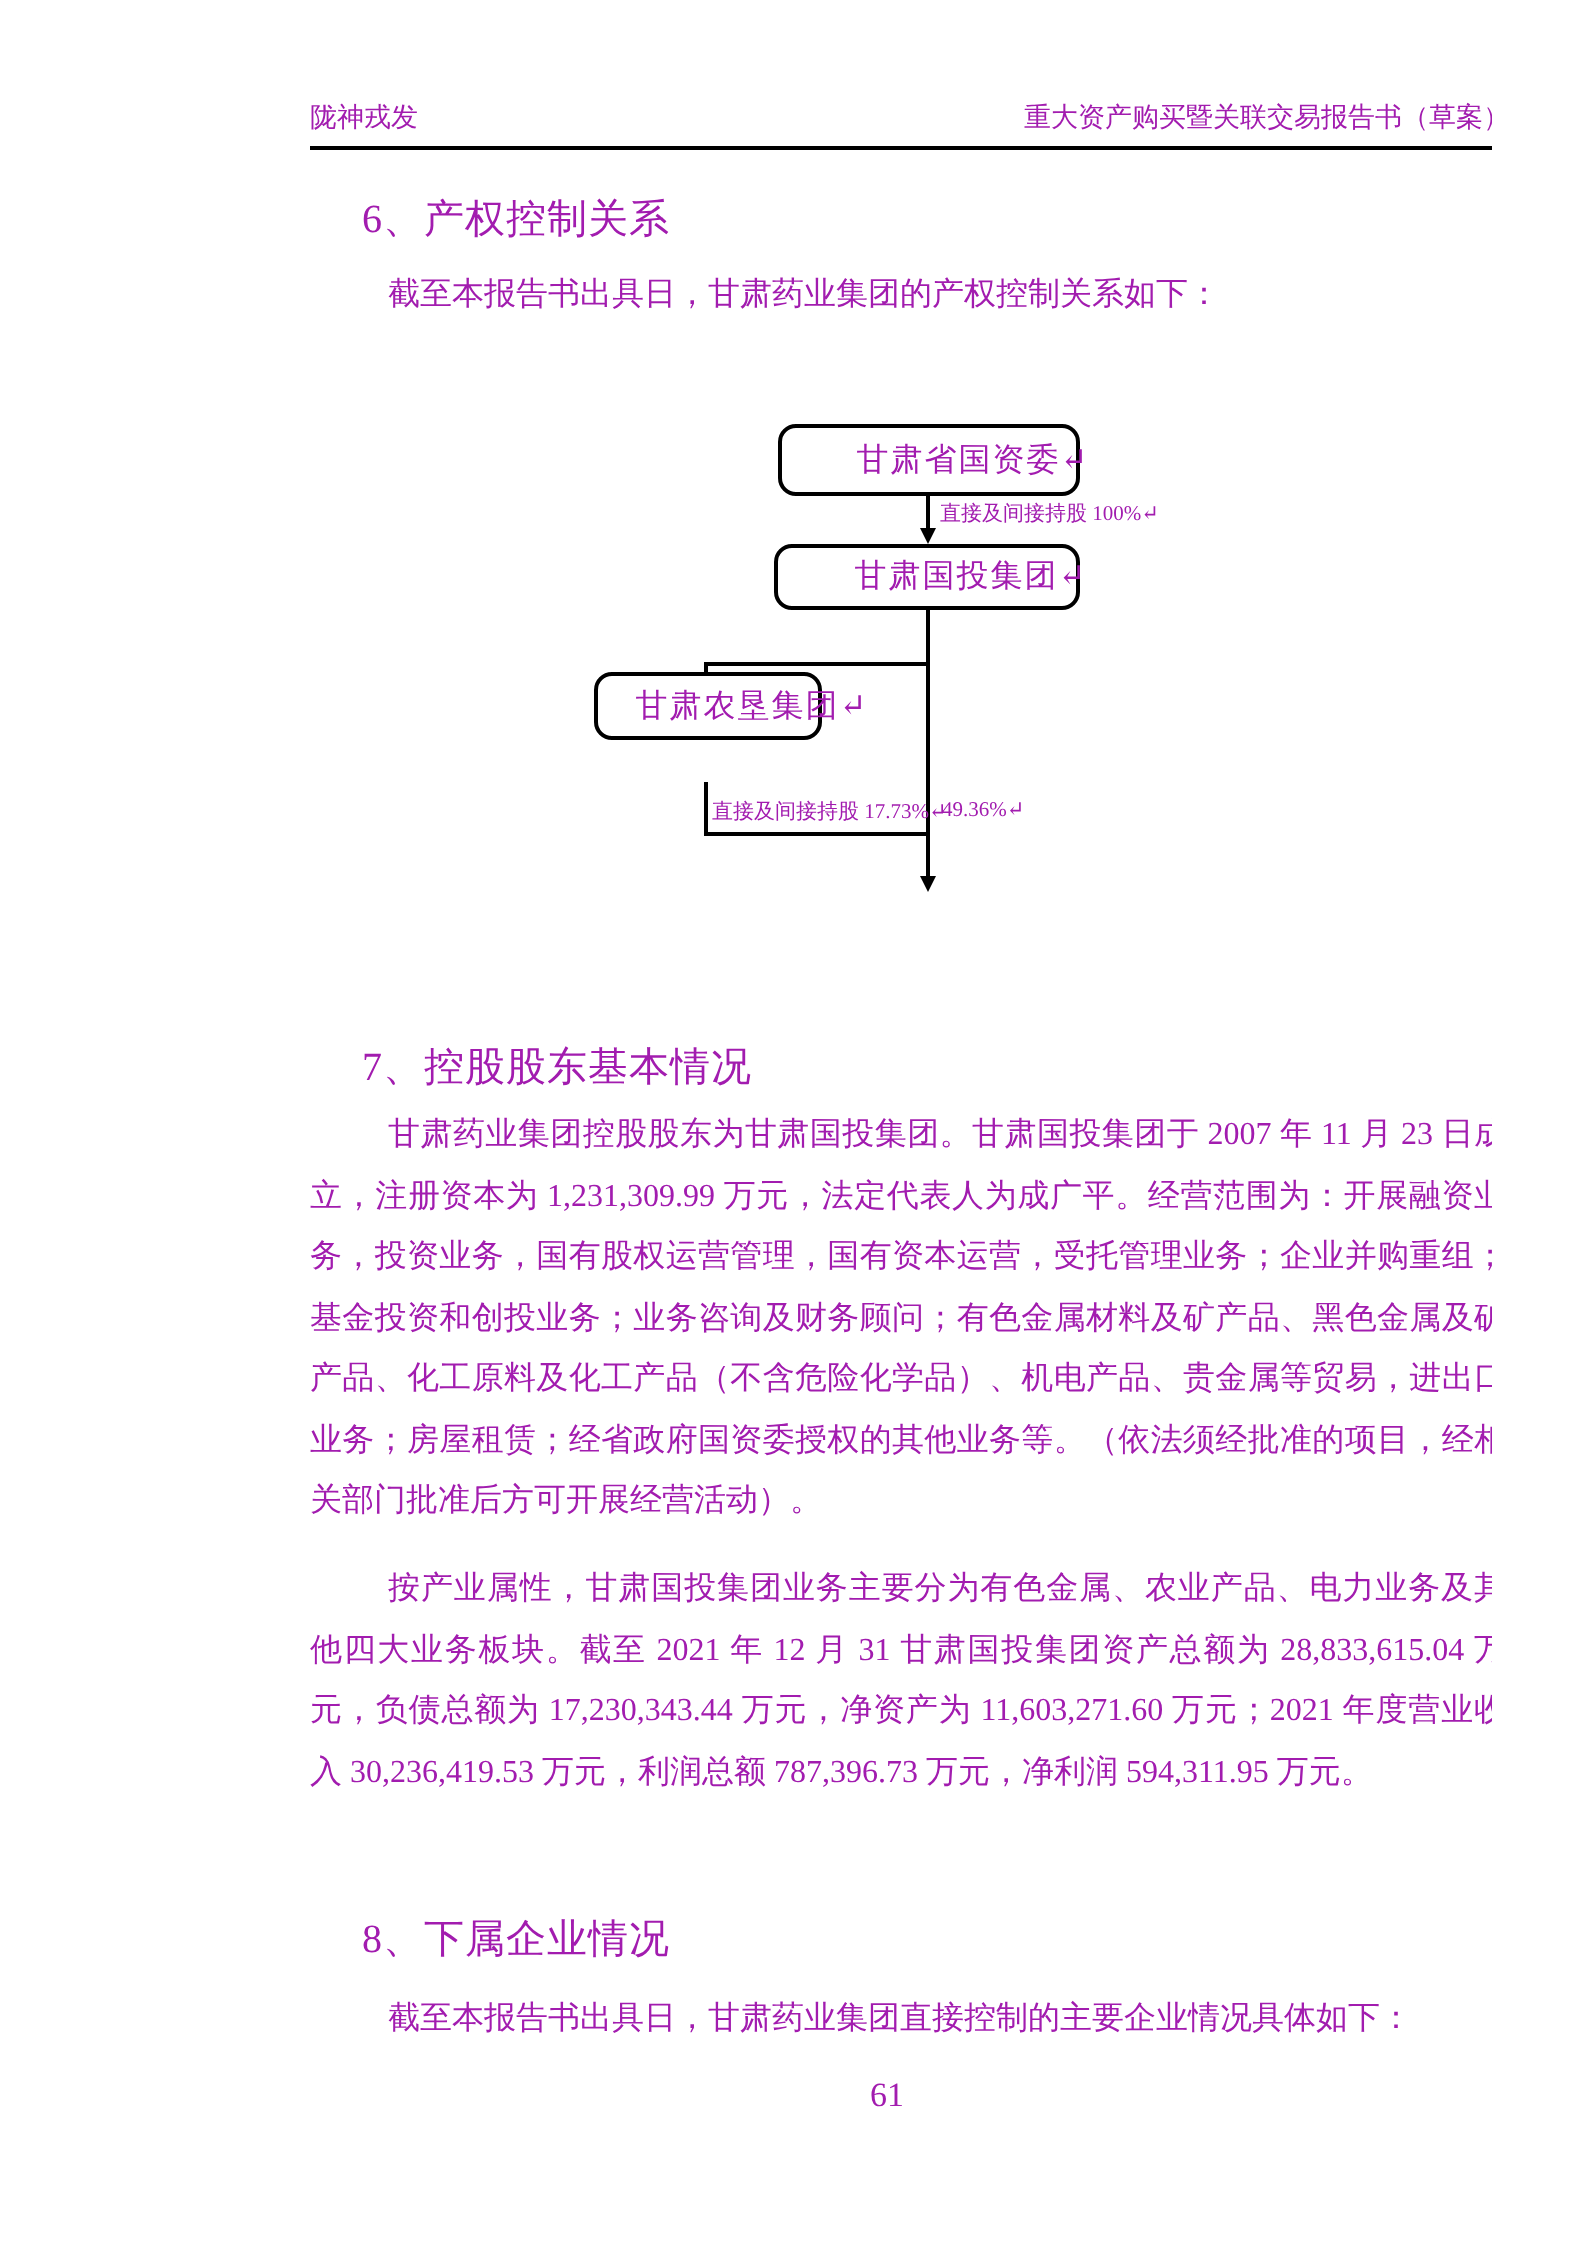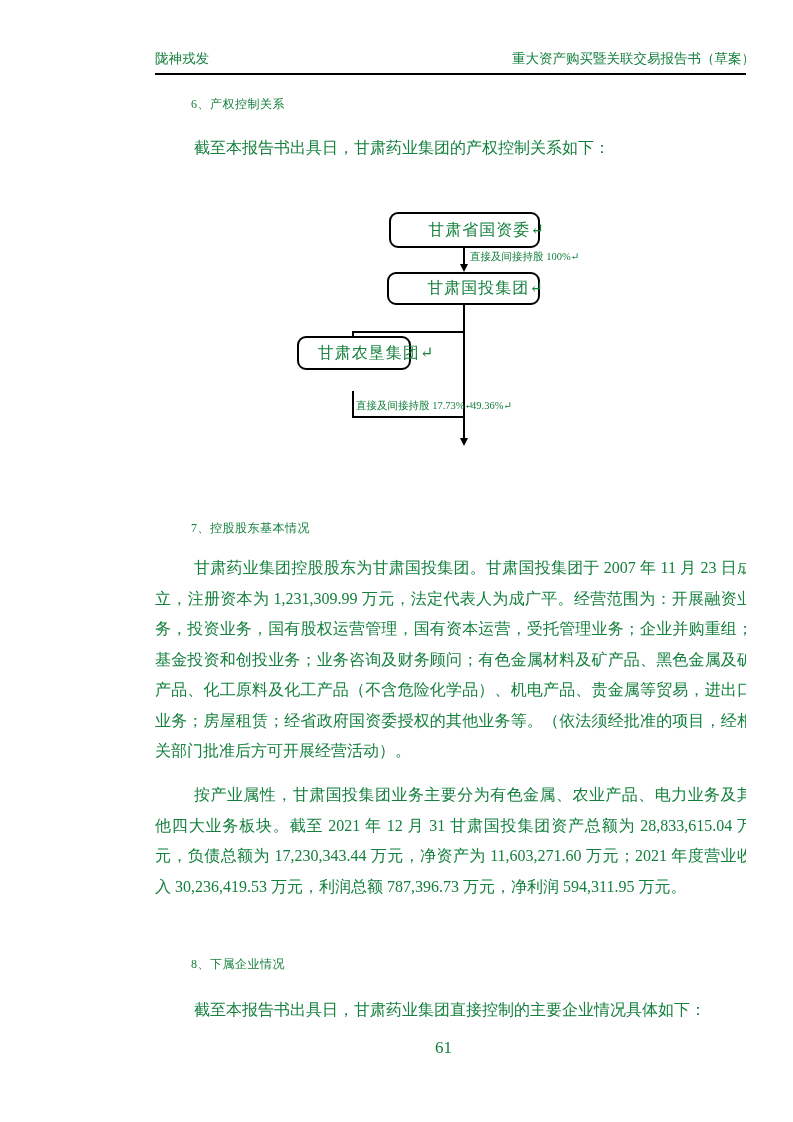--- a/index.html
+++ b/index.html
@@ -1,36 +1,36 @@
 <!DOCTYPE html>
 <html><head>
 <meta charset="utf-8">
 <style>
   * { margin:0; padding:0; box-sizing:border-box; }
   html,body { background:#ffffff; }
   .page {
     position:relative;
     width:699px; height:1122px;
     background:#fff;
-    color:#15803d;
+    color:#a21caf;
     font-family:"Liberation Serif","DejaVu Serif",serif;
     overflow:hidden;
     margin:0 auto;
   }
   
   .header {
     position:absolute; left:108px; top:50px; width:600px;
     display:flex; justify-content:space-between; align-items:flex-end;
     font-size:13.5px; line-height:18px;
     border-bottom:2px solid #000; padding-bottom:5px;
   }
   
   .heading {
-    position:absolute; left:144px;
-    font-size:12px; letter-spacing:0.5px; white-space:nowrap;
+    position:absolute; left:134px;
+    font-size:20px; letter-spacing:0.5px; white-space:nowrap;
   }
   .h6 { top:96px; }
   .h7 { top:520px;text-align:right; }
   .h8 { top:956px; }
   
   .para {
     position:absolute; left:108px; width:598px;
     font-size:16px; line-height:30.5px;
     text-align:justify; text-justify:inter-ideograph;
   }

